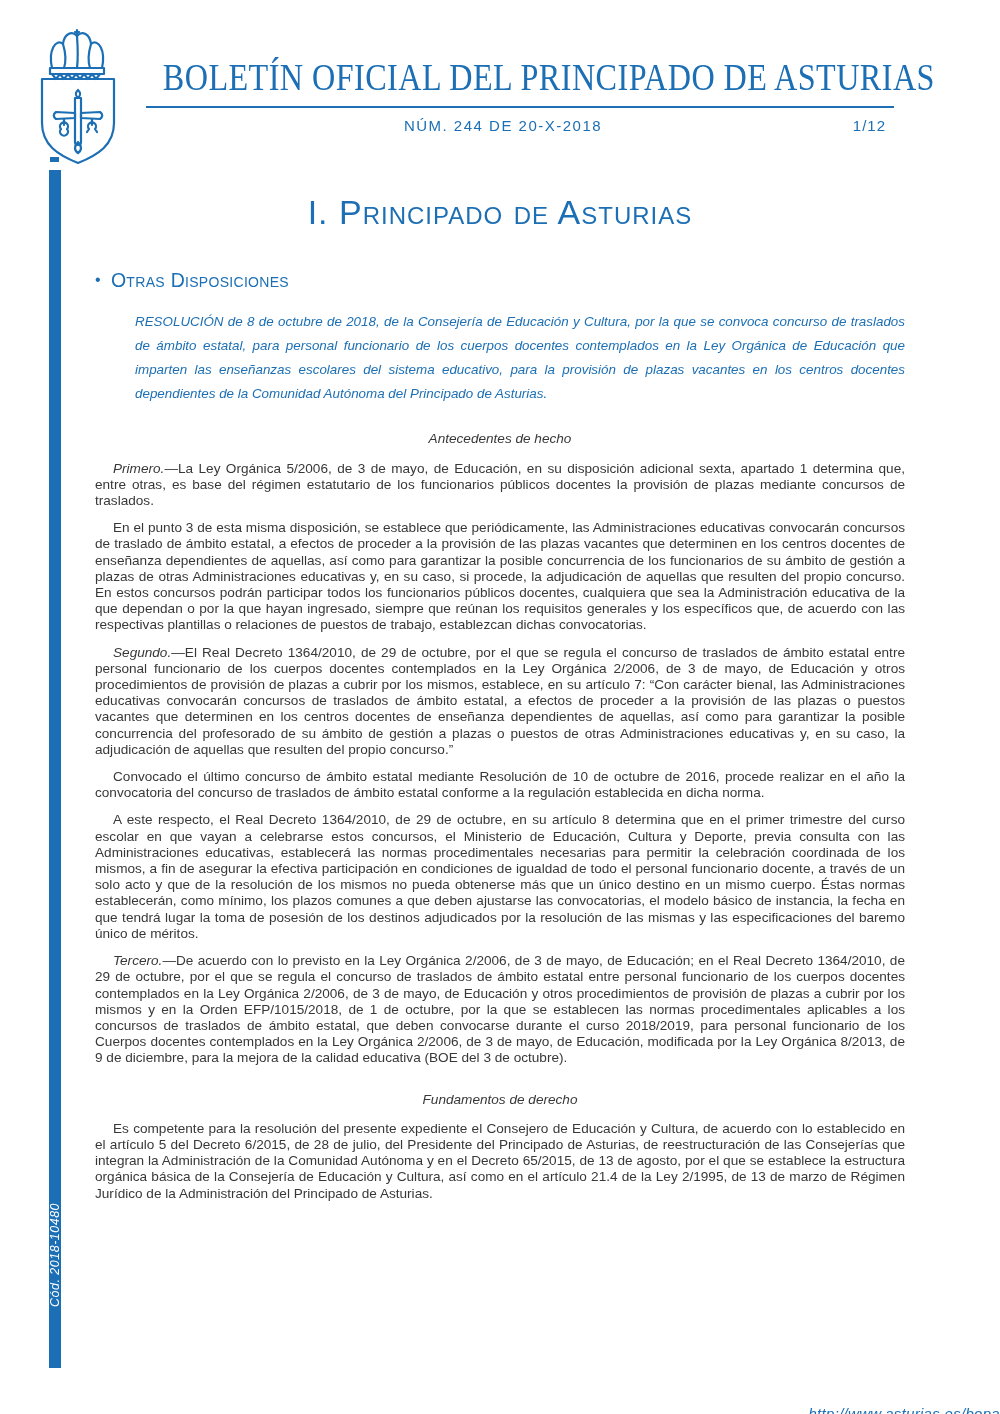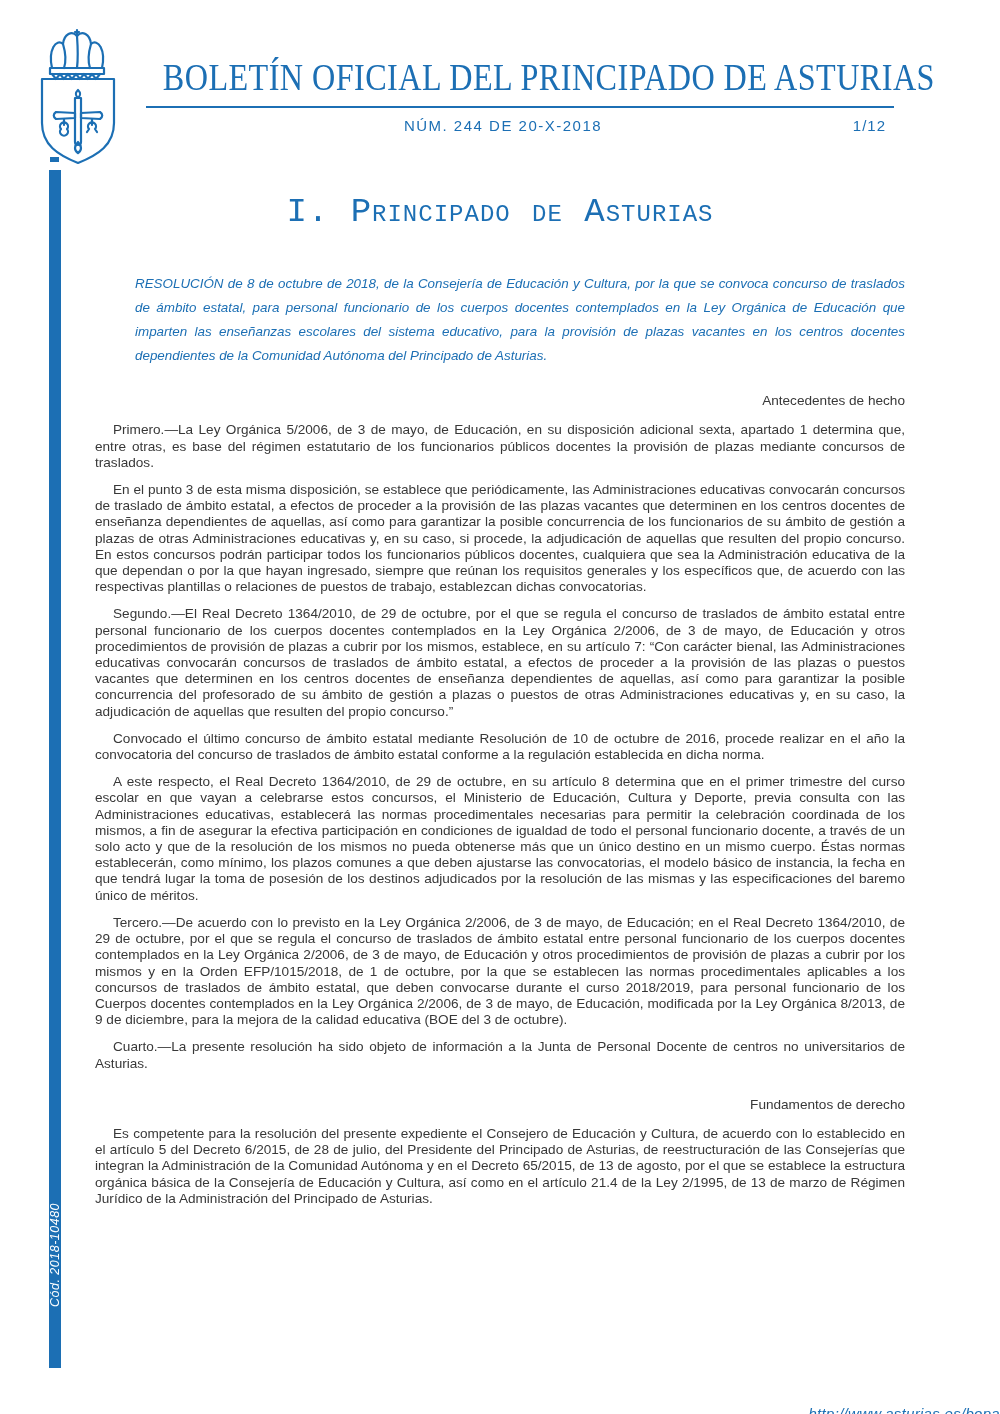--- a/index.html
+++ b/index.html
@@ -81,21 +81,21 @@
   .content {
     position: absolute;
     left: 95px; top: 192px;
     width: 810px;
     color: #383838;
     font-size: 13.6px;
     line-height: 16.2px;
     text-align: justify;
   }
   .section-title {
-    font-family: Liberation Mono, monospace;
+    font-family: Liberation Sans, sans-serif;
     font-variant: small-caps;
     font-weight: 400;
     font-size: 34px;
     color: #1c6fb4;
     text-align: center;
     letter-spacing: 1px;
     margin-bottom: 52px;
   }
   .category-row {
     font-variant: small-caps;
@@ -114,29 +114,30 @@
     text-align: left;
   }
   .summary {
     margin: 22px 0 0 40px;
     font-style: italic;
     color: #1c6fb4;
     font-size: 13.4px;
     line-height: 24px;
   }
   .center-head {
-    text-align: right;
+    text-align: center;
     margin: 25px 0 13px 0;
     text-indent: 0;
+    font-style: italic;
   }
   .body-par {
     margin: 11px 0;
     text-indent: 18px;
   }
-  .body-par .lead { }
+  .body-par .lead { font-style: italic; }
   
   .footer {
     position: absolute;
     left: 0; top: 1393px;
     width: 100%;
     text-align: right;
     font-style: italic;
   }
   .footer a {
     color: #1c6fb4;
@@ -184,39 +185,41 @@
 
   <div class="bar-tick"></div>
   <div class="side-bar">
     <span class="code">Cód. 2018-10480</span>
   </div>
 
   <div class="content">
 
     <div class="section-title">I. Principado de Asturias</div>
 
+    <div class="category-row">
+      <span class="bullet">•</span><span>Otras Disposiciones</span>
+    </div>
 
 
     <p class="summary">RESOLUCIÓN de 8 de octubre de 2018, de la Consejería de Educación y Cultura, por la que se convoca concurso de traslados de ámbito estatal, para personal funcionario de los cuerpos docentes contemplados en la Ley Orgánica de Educación que imparten las enseñanzas escolares del sistema educativo, para la provisión de plazas vacantes en los centros docentes dependientes de la Comunidad Autónoma del Principado de Asturias.</p>
 
     <p class="center-head">Antecedentes de hecho</p>
 
     <p class="body-par"><span class="lead">Primero.</span><span>—La Ley Orgánica 5/2006, de 3 de mayo, de Educación, en su disposición adicional sexta, apartado 1 determina que, entre otras, es base del régimen estatutario de los funcionarios públicos docentes la provisión de plazas mediante concursos de traslados.</span></p>
 
     <p class="body-par"><span class="lead"></span><span>En el punto 3 de esta misma disposición, se establece que periódicamente, las Administraciones educativas convocarán concursos de traslado de ámbito estatal, a efectos de proceder a la provisión de las plazas vacantes que determinen en los centros docentes de enseñanza dependientes de aquellas, así como para garantizar la posible concurrencia de los funcionarios de su ámbito de gestión a plazas de otras Administraciones educativas y, en su caso, si procede, la adjudicación de aquellas que resulten del propio concurso. En estos concursos podrán participar todos los funcionarios públicos docentes, cualquiera que sea la Administración educativa de la que dependan o por la que hayan ingresado, siempre que reúnan los requisitos generales y los específicos que, de acuerdo con las respectivas plantillas o relaciones de puestos de trabajo, establezcan dichas convocatorias.</span></p>
 
     <p class="body-par"><span class="lead">Segundo.</span><span>—El Real Decreto 1364/2010, de 29 de octubre, por el que se regula el concurso de traslados de ámbito estatal entre personal funcionario de los cuerpos docentes contemplados en la Ley Orgánica 2/2006, de 3 de mayo, de Educación y otros procedimientos de provisión de plazas a cubrir por los mismos, establece, en su artículo 7: “Con carácter bienal, las Administraciones educativas convocarán concursos de traslados de ámbito estatal, a efectos de proceder a la provisión de las plazas o puestos vacantes que determinen en los centros docentes de enseñanza dependientes de aquellas, así como para garantizar la posible concurrencia del profesorado de su ámbito de gestión a plazas o puestos de otras Administraciones educativas y, en su caso, la adjudicación de aquellas que resulten del propio concurso.”</span></p>
 
     <p class="body-par"><span class="lead"></span><span>Convocado el último concurso de ámbito estatal mediante Resolución de 10 de octubre de 2016, procede realizar en el año la convocatoria del concurso de traslados de ámbito estatal conforme a la regulación establecida en dicha norma.</span></p>
 
     <p class="body-par"><span class="lead"></span><span>A este respecto, el Real Decreto 1364/2010, de 29 de octubre, en su artículo 8 determina que en el primer trimestre del curso escolar en que vayan a celebrarse estos concursos, el Ministerio de Educación, Cultura y Deporte, previa consulta con las Administraciones educativas, establecerá las normas procedimentales necesarias para permitir la celebración coordinada de los mismos, a fin de asegurar la efectiva participación en condiciones de igualdad de todo el personal funcionario docente, a través de un solo acto y que de la resolución de los mismos no pueda obtenerse más que un único destino en un mismo cuerpo. Éstas normas establecerán, como mínimo, los plazos comunes a que deben ajustarse las convocatorias, el modelo básico de instancia, la fecha en que tendrá lugar la toma de posesión de los destinos adjudicados por la resolución de las mismas y las especificaciones del baremo único de méritos.</span></p>
 
     <p class="body-par"><span class="lead">Tercero.</span><span>—De acuerdo con lo previsto en la Ley Orgánica 2/2006, de 3 de mayo, de Educación; en el Real Decreto 1364/2010, de 29 de octubre, por el que se regula el concurso de traslados de ámbito estatal entre personal funcionario de los cuerpos docentes contemplados en la Ley Orgánica 2/2006, de 3 de mayo, de Educación y otros procedimientos de provisión de plazas a cubrir por los mismos y en la Orden EFP/1015/2018, de 1 de octubre, por la que se establecen las normas procedimentales aplicables a los concursos de traslados de ámbito estatal, que deben convocarse durante el curso 2018/2019, para personal funcionario de los Cuerpos docentes contemplados en la Ley Orgánica 2/2006, de 3 de mayo, de Educación, modificada por la Ley Orgánica 8/2013, de 9 de diciembre, para la mejora de la calidad educativa (BOE del 3 de octubre).</span></p>
 
-    <p class="body-par"><span class="lead">Cuarto.</span><span>—La presente resolución ha sido objeto de información a la Junta de Personal Docente de centros no universitarios de Asturias.</span></p>
 
     <p class="center-head">Fundamentos de derecho</p>
 
     <p class="body-par"><span class="lead"></span><span>Es competente para la resolución del presente expediente el Consejero de Educación y Cultura, de acuerdo con lo establecido en el artículo 5 del Decreto 6/2015, de 28 de julio, del Presidente del Principado de Asturias, de reestructuración de las Consejerías que integran la Administración de la Comunidad Autónoma y en el Decreto 65/2015, de 13 de agosto, por el que se establece la estructura orgánica básica de la Consejería de Educación y Cultura, así como en el artículo 21.4 de la Ley 2/1995, de 13 de marzo de Régimen Jurídico de la Administración del Principado de Asturias.</span></p>
 
 
   </div>
 
   <div class="footer">
     <a href="#">http://www.asturias.es/bopa</a>

